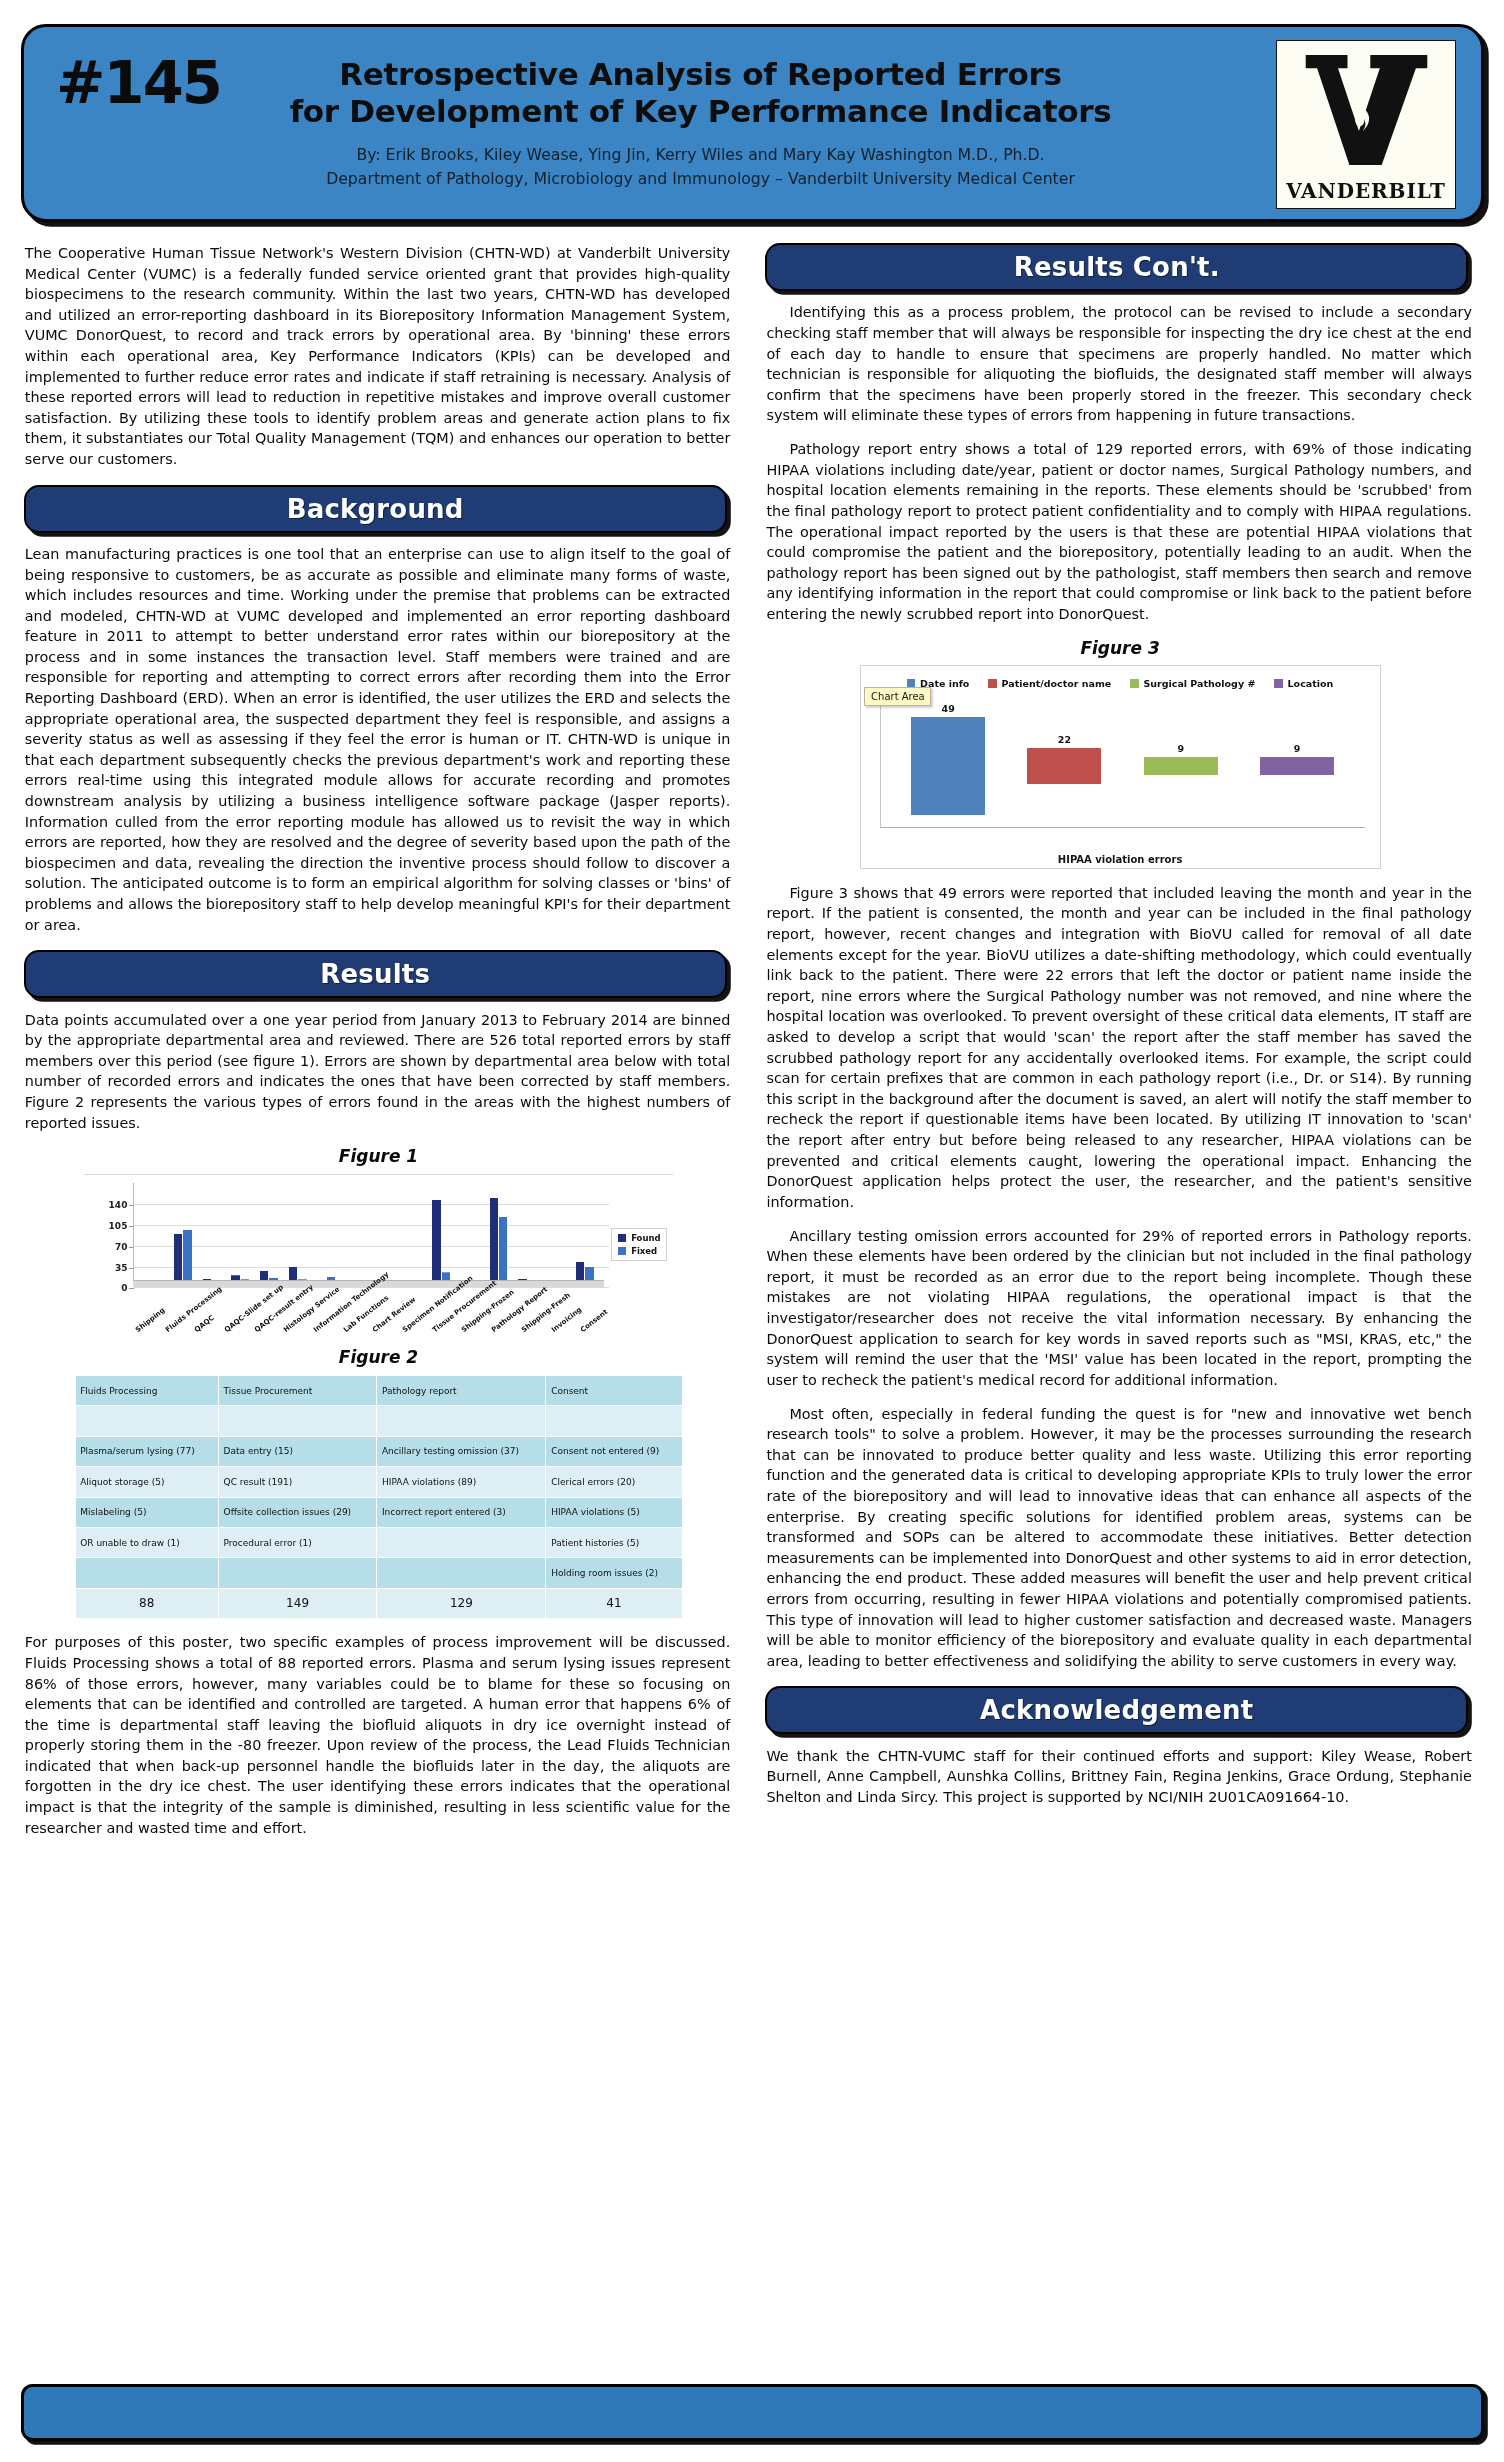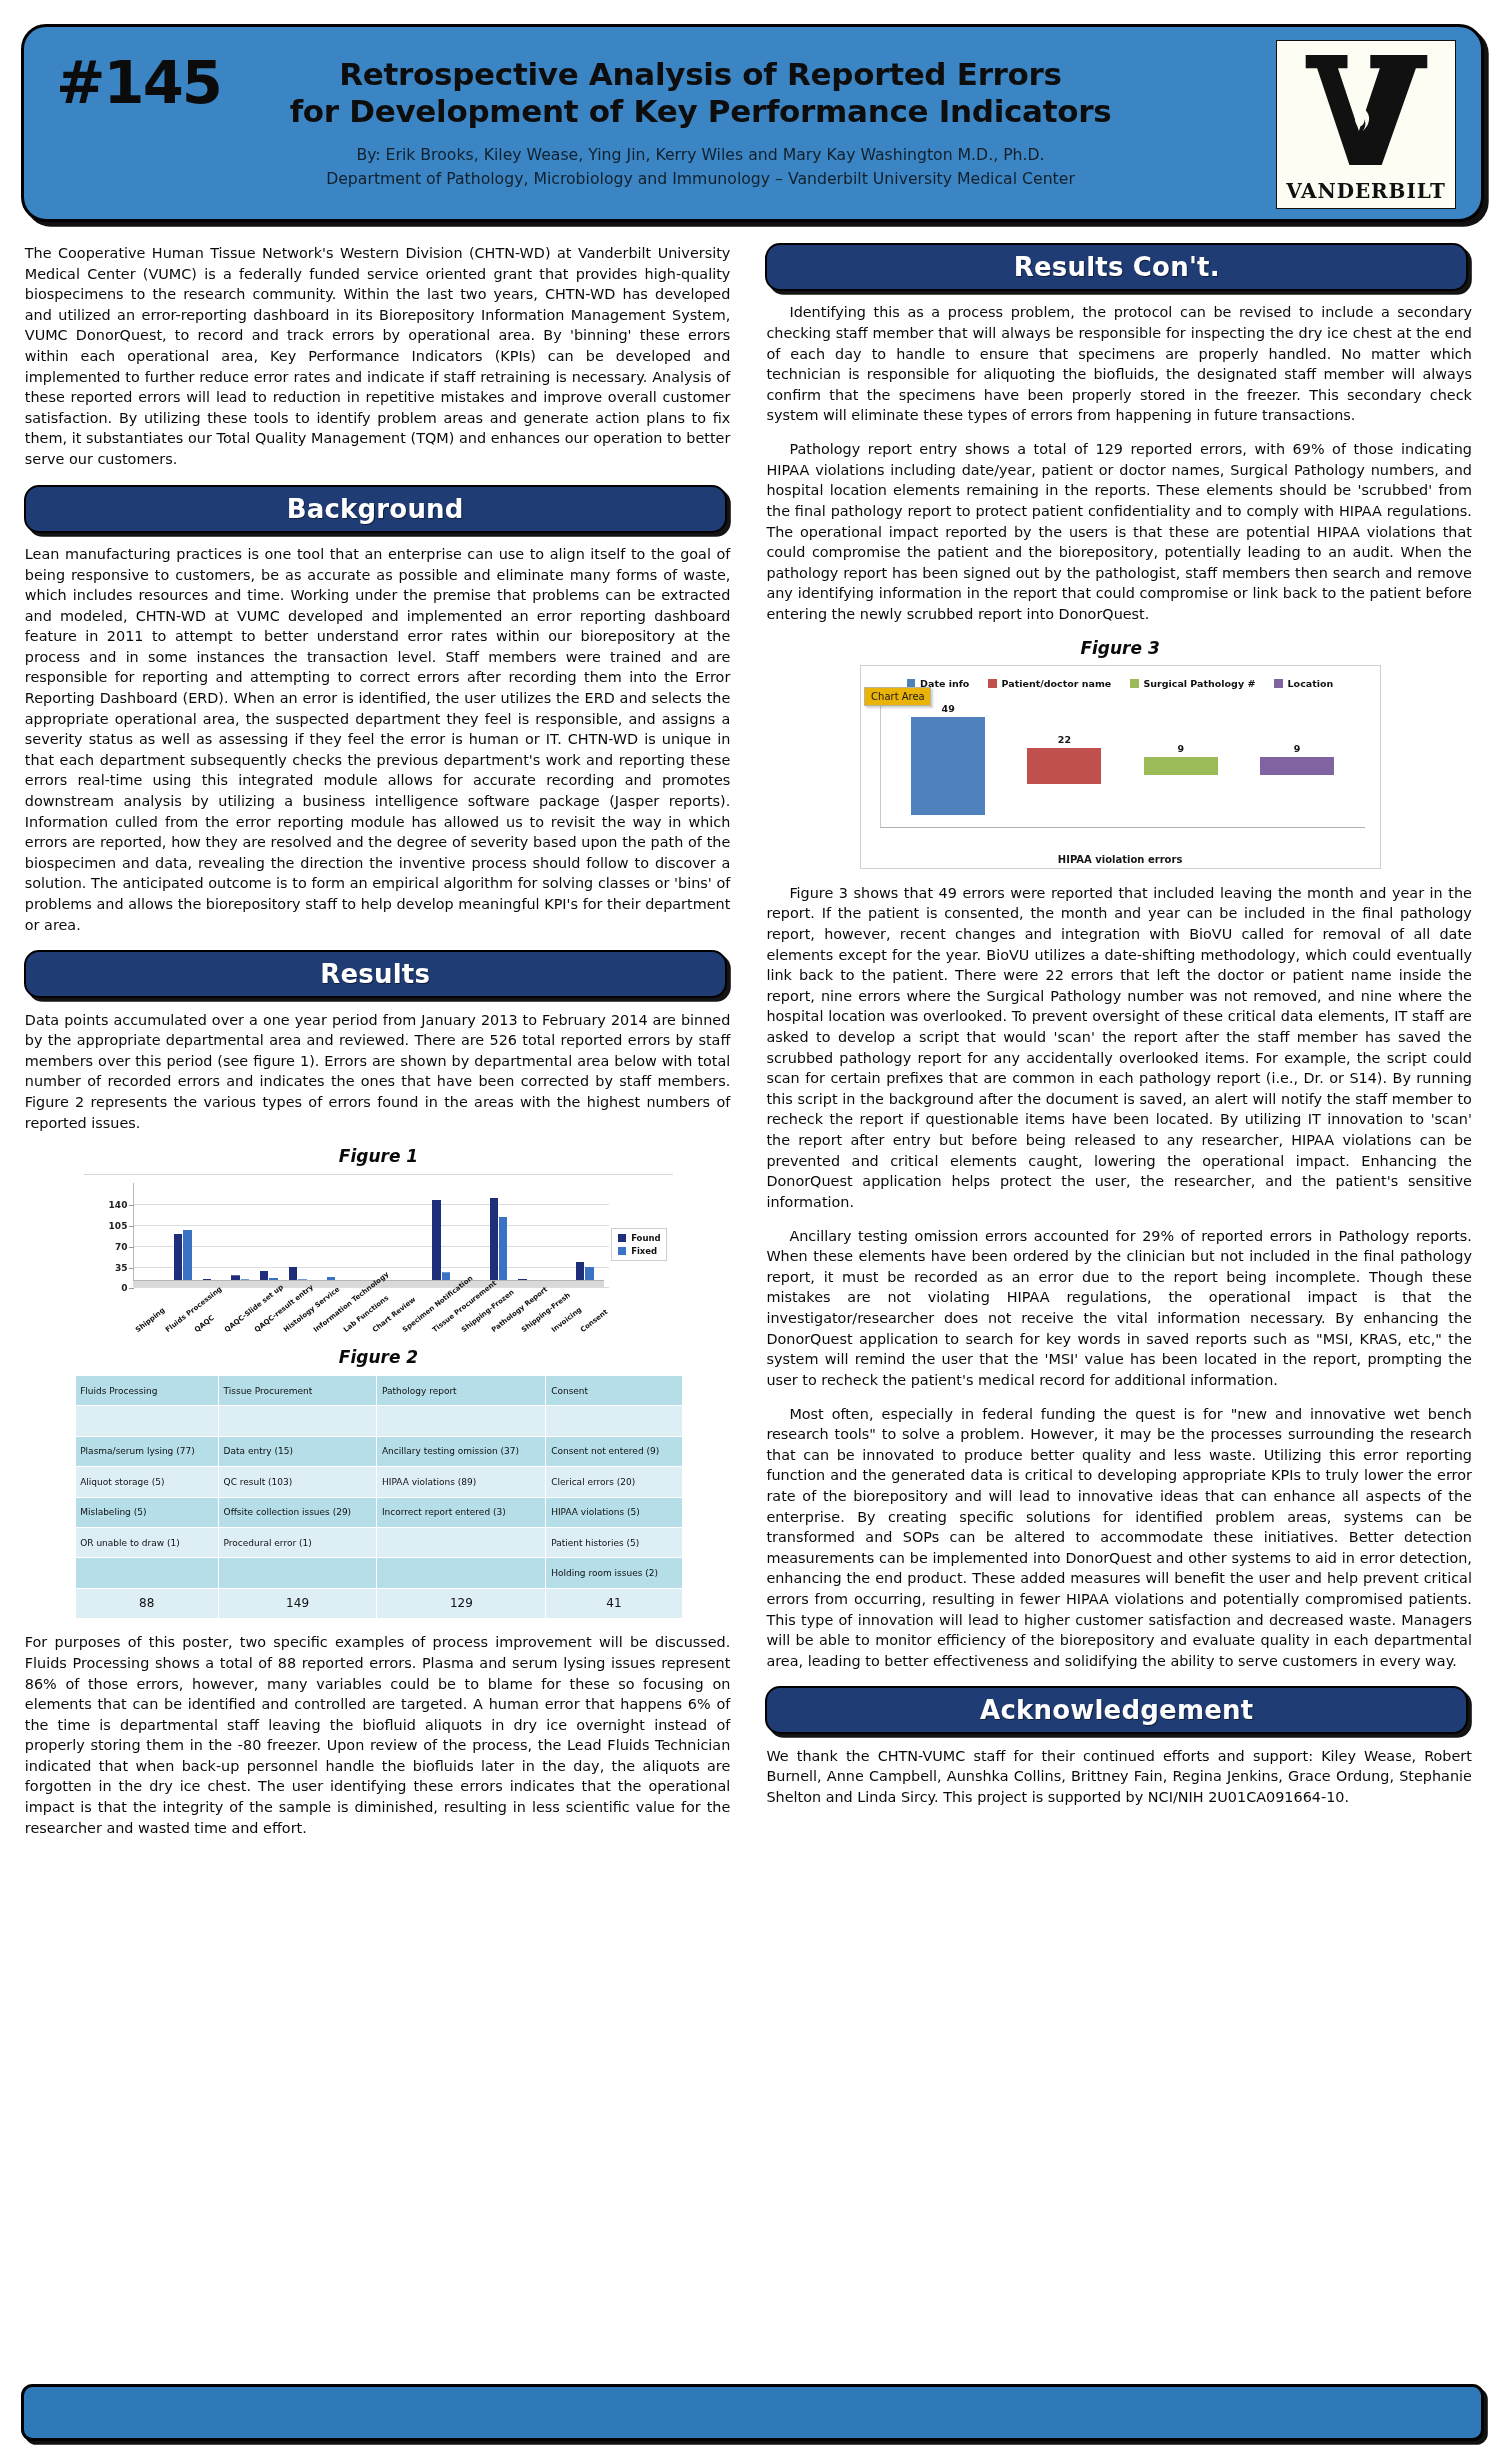--- a/index.html
+++ b/index.html
@@ -280,21 +280,21 @@
     gap: 19px;
     font-size: 9.5px;
     font-weight: bold;
     color: #111;
   }
   .f3-leg { display: flex; align-items: center; gap: 4.7px; }
   .f3-sw { width: 8.5px; height: 8.5px; }
   .chart-area-tip {
     position: absolute;
     left: 3.8px; top: 21px;
-    background: #eab308;
+    background: #fef9c3;
     border: 0.9px solid #b9b49a;
     padding: 2.8px 5.7px;
     font-size: 10px;
     color: #1a1a1a;
     box-shadow: 1.9px 1.9px 1.9px rgba(0,0,0,.18);
     z-index: 5;
   }
   .fig3-plot {
     position: absolute;
     left: 19px; right: 15px;
@@ -520,21 +520,21 @@
               <td class="f2-b">&nbsp;</td>
             </tr>
             <tr>
               <td class="f2-a">Plasma/serum lysing (77)</td>
               <td class="f2-a">Data entry (15)</td>
               <td class="f2-a">Ancillary testing omission (37)</td>
               <td class="f2-a">Consent not entered (9)</td>
             </tr>
             <tr>
               <td class="f2-b">Aliquot storage (5)</td>
-              <td class="f2-b">QC result (103)</td>
+              <td class="f2-b">QC result (191)</td>
               <td class="f2-b">HIPAA violations (89)</td>
               <td class="f2-b">Clerical errors (20)</td>
             </tr>
             <tr>
               <td class="f2-a">Mislabeling (5)</td>
               <td class="f2-a">Offsite collection issues (29)</td>
               <td class="f2-a">Incorrect report entered (3)</td>
               <td class="f2-a">HIPAA violations (5)</td>
             </tr>
             <tr>

